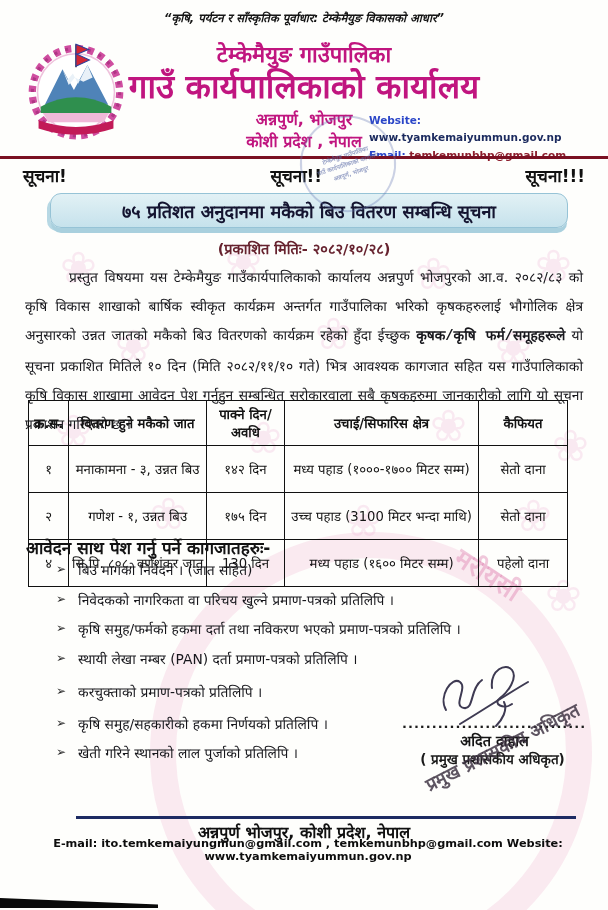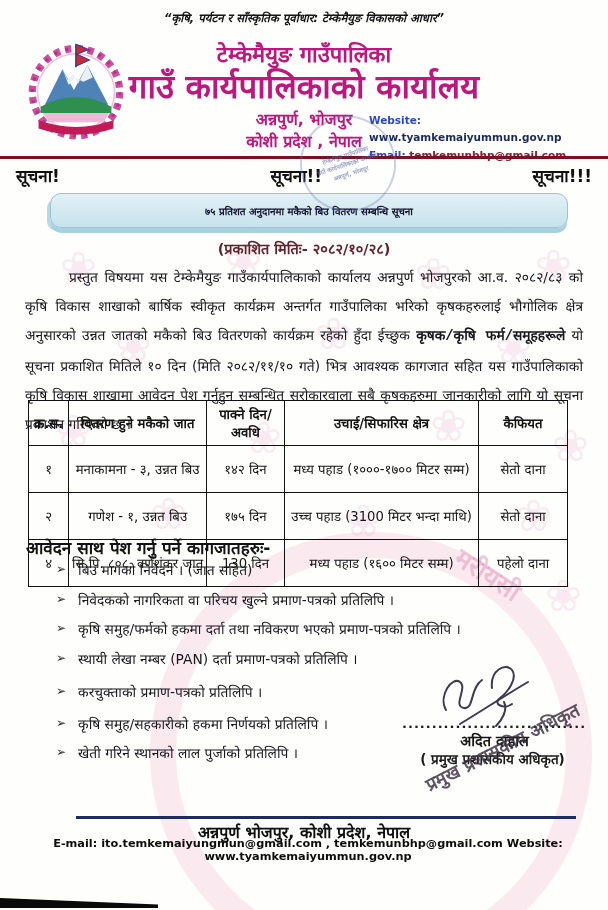--- a/index.html
+++ b/index.html
@@ -25,28 +25,28 @@
   .contact-block .eml{color:#8c1d2c;}
   
   .round-stamp{top:116px;left:300px;width:92px;height:92px;border:2px solid rgba(100,118,178,.55);
     border-radius:50%;opacity:.6;transform:rotate(-18deg);z-index:3;
     display:flex;flex-direction:column;align-items:center;justify-content:center;gap:2px;}
   .round-stamp div{font-size:6px;color:#5a6aa6;font-weight:bold;text-align:center;line-height:1.2;}
   
   .red-rule{top:156px;left:0;width:608px;height:3px;background:#7a1022;z-index:2;}
   
   .suchana-row{top:164px;left:0;width:100%;display:flex;justify-content:space-between;
-    padding:0 16px;box-sizing:border-box;font-size:17px;font-weight:bold;color:#111;z-index:2;}
+    padding:0 23px;box-sizing:border-box;font-size:17px;font-weight:bold;color:#111;z-index:2;}
   
   .notice-box{top:193px;left:50px;width:516px;height:33px;z-index:2;
     background:linear-gradient(#e2f1f5,#c6e2ec);
     border:1px solid #96c3d6;border-radius:11px;
     box-shadow:0 6px 0 -1px #a9d0de, -4px 4px 0 -1px #b7d8e4;
     display:flex;align-items:center;justify-content:center;}
-  .notice-box span{font-size:10px;font-weight:bold;color:#141430;}
+  .notice-box span{font-size:18px;font-weight:bold;color:#141430;}
   .pub-date{top:238px;left:0;width:100%;text-align:center;font-size:14.5px;font-weight:bold;color:#66222e;z-index:2;}
   
   .body-para{top:263px;left:25px;width:558px;font-size:13.8px;line-height:2.12;
     text-align:justify;text-indent:44px;color:#17171c;font-weight:500;z-index:2;}
   .body-para b{font-weight:bold;font-family:Liberation Mono, monospace;}
   
   .seed-table{top:400px;left:28px;width:540px;border-collapse:collapse;z-index:2;}
   .seed-table th,.seed-table td{border:1.6px solid #111;text-align:center;padding:4px 2px;
     font-size:13.2px;color:#141414;}
   .seed-table th{font-weight:bold;height:32px;}

